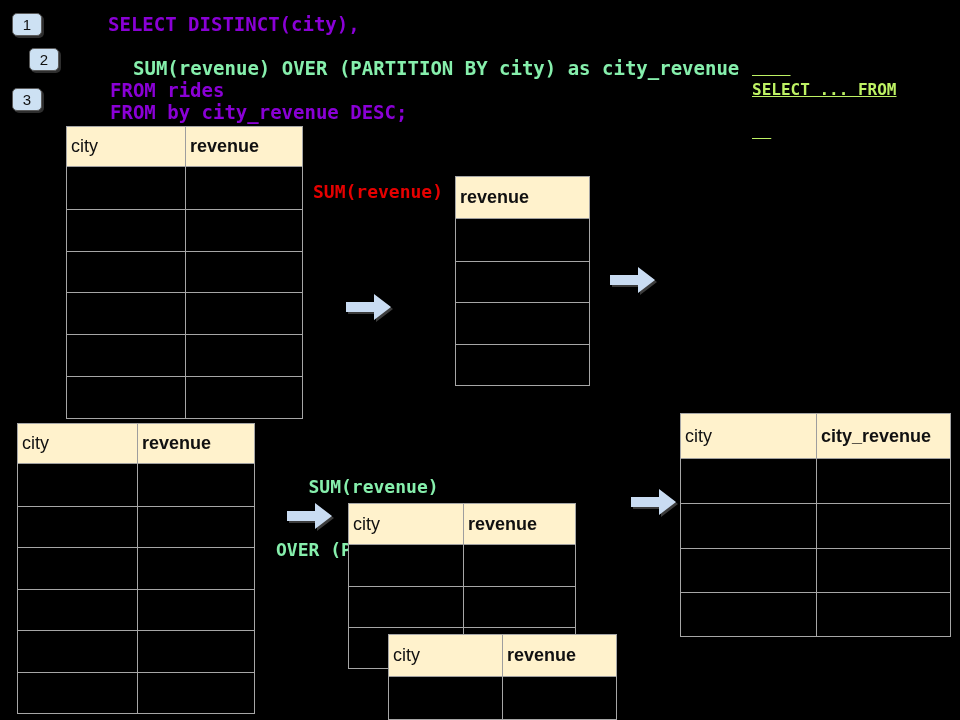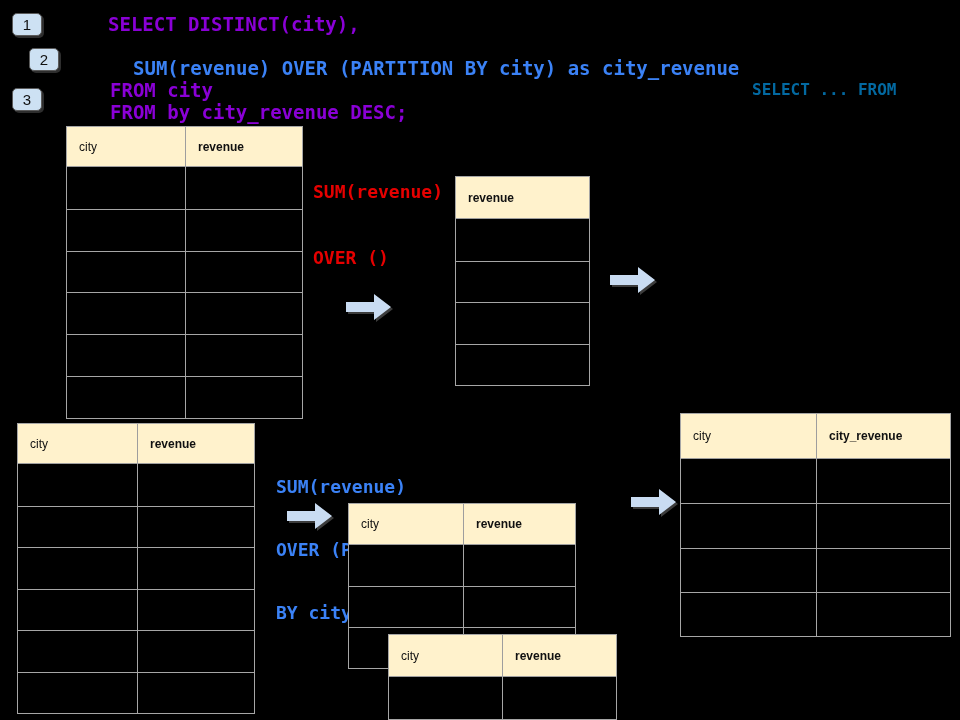--- a/index.html
+++ b/index.html
@@ -8,23 +8,23 @@
     background:#000000; overflow:hidden;
     font-family:"Liberation Sans", sans-serif;
   }
   
   .code-line {
     position:absolute; white-space:pre;
     font-family:"DejaVu Sans Mono", monospace;
     font-weight:bold; font-size:19px; line-height:22px;
   }
   .purple { color:#8A00D6; }
-  .purple-bright { color:#0369a1; }
+  .purple-bright { color:#bef264;text-decoration:underline; }
   .red { color:#E60000; }
-  .green { color:#3b82f6; }
+  .green { color:#86efac;text-align:right; }
   .side-note {
     position:absolute; left:752px; top:37px; white-space:pre;
     font-family:"DejaVu Sans Mono", monospace;
     font-weight:bold; font-size:16px; line-height:21px;
   }
   .fn-label {
     position:absolute; white-space:pre;
     font-family:"DejaVu Sans Mono", monospace;
     font-weight:bold; font-size:18px; line-height:22px;
   }
@@ -40,21 +40,21 @@
   .tbl {
     position:absolute; box-sizing:border-box;
     border:1px solid #A6A6A6; background:#000;
   }
   .hrow {
     display:flex; background:#FFF2CC; box-sizing:border-box;
     border-bottom:1px solid #9e9e9e;
   }
   .hcell {
     box-sizing:border-box; display:flex; align-items:center;
-    padding-left:12px; font-size:12px; color:#111; overflow:hidden;
+    padding-left:4px; font-size:18px; color:#111; overflow:hidden;
   }
   .hcell.divided { border-right:1px solid #9e9e9e; }
   .brow { display:flex; box-sizing:border-box; }
   .brow + .brow { border-top:1px solid #A6A6A6; }
   .bcell { box-sizing:border-box; }
   .bcell.divided { border-right:1px solid #A6A6A6; }
   .grow { flex:1;font-weight:bold; }
   
   .arrow { position:absolute; filter:drop-shadow(2px 2px 0 #3c3c3c); }
 </style>
@@ -68,30 +68,29 @@
     </div>
   <div class="badge" style="left:29px; top:48px;">
       <span>2</span>
     </div>
   <div class="badge" style="left:12px; top:88px;">
       <span>3</span>
     </div>
 
   <div class="code-line purple" style="left:88px;  top:13px;margin-left:20px;">SELECT DISTINCT(city),</div>
   <div class="code-line green" style="left:133px; top:57px;">SUM(revenue) OVER (PARTITION BY city) as city_revenue</div>
-  <div class="code-line purple" style="left:110px; top:79px;">FROM city</div>
+  <div class="code-line purple" style="left:110px; top:79px;">FROM rides</div>
   <div class="code-line purple" style="left:110px; top:101px;">FROM by city_revenue DESC;</div>
 
   <div class="side-note purple-bright">
     <div>SELECT ... FROM</div>
   </div>
 
   <div class="fn-label red" style="left:313px; top:137px;">
     <div>SUM(revenue)</div>
-    <div>OVER ()</div>
   </div>
 
   <div class="fn-label green" style="left:276px; top:434px; line-height:21px;">
     <div>SUM(revenue)</div>
     <div>OVER (PARTITION</div>
     <div>BY city)</div>
   </div>
 
   <div class="tbl" style="left:66px; top:126px; width:237px;">
     <div class="hrow" style="height:40px;">

